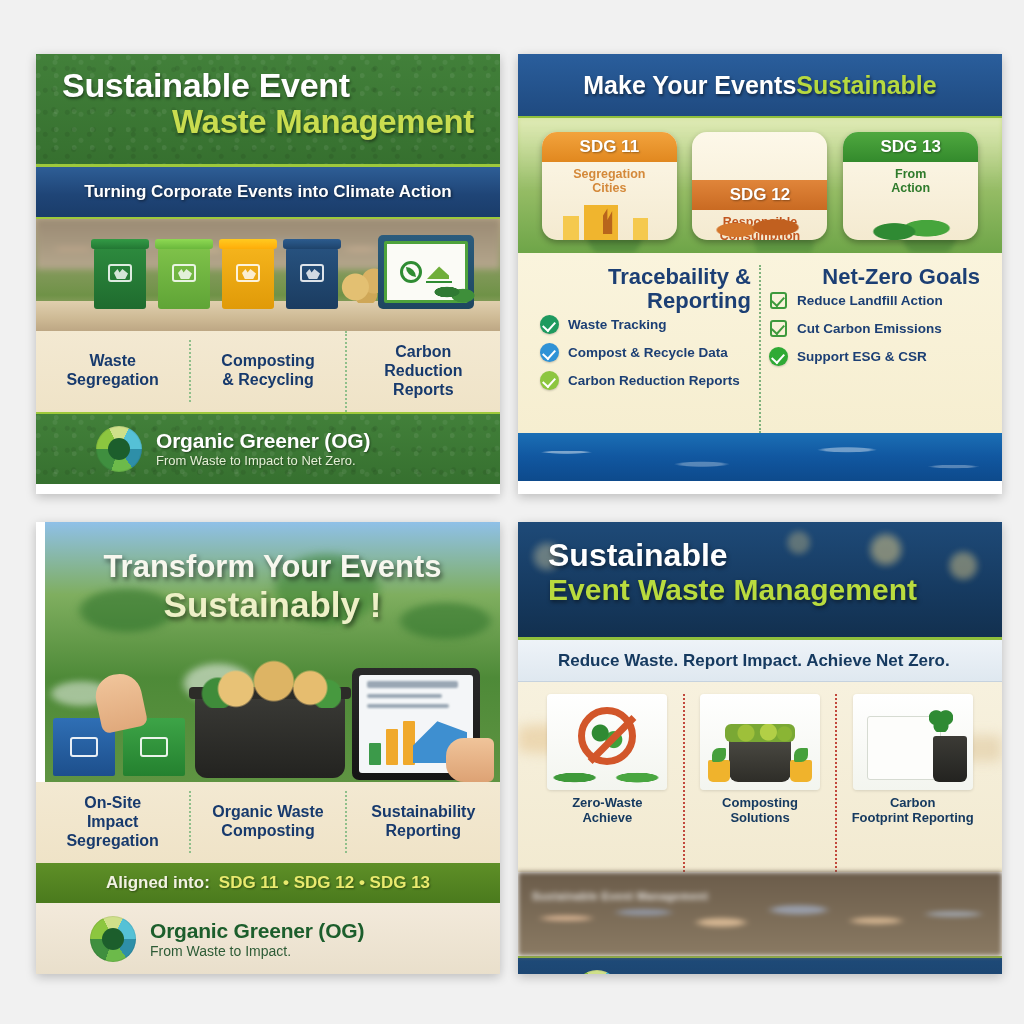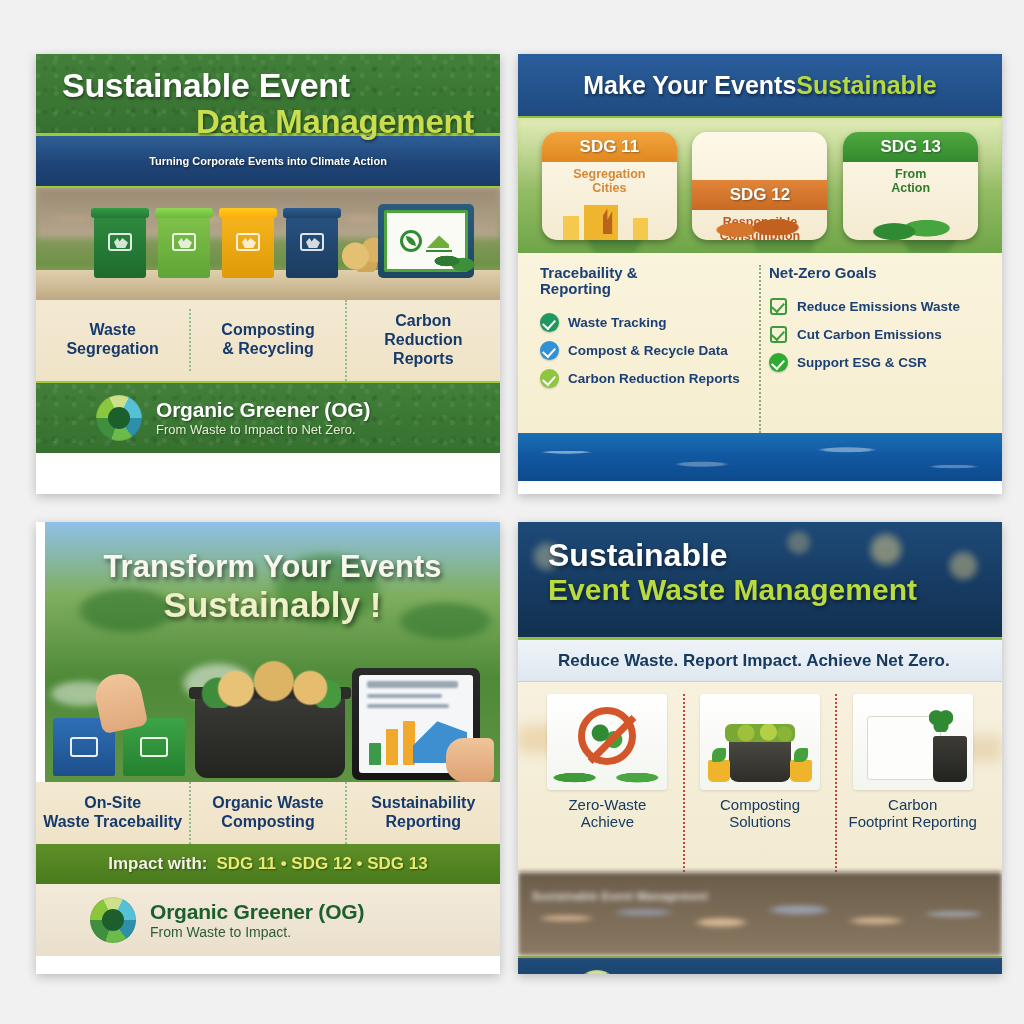--- a/index.html
+++ b/index.html
@@ -36,37 +36,37 @@
       linear-gradient(180deg, #42803a 0%, #36702f 100%);
     background-size: 18px 18px, 22px 22px, 26px 26px, 20px 20px, 100% 100%;
   }
   .navyband {
     background: linear-gradient(180deg, #2e5e96 0%, #1f4577 55%, #1a3c6a 100%);
   }
   .creambg { background: linear-gradient(180deg,#faf4dd 0%, #f6eed0 100%); }
 
   
   #panel-tl .tl-header {
-    height: 82px; padding: 14px 22px 0 26px;
+    height: 113px; padding: 14px 22px 0 26px;
     border-bottom: 3px solid #9ec93b;
   }
   .tl-title1 {
     font-size: 34px; font-weight: bold; color: #ffffff;
     letter-spacing: -.3px; line-height: 1.05;
     text-shadow: 1px 2px 3px rgba(0,0,0,.45);
   }
   .tl-title2 {
     font-size: 33px; font-weight: bold; color: #c9dd4f;
     letter-spacing: -.3px; line-height: 1.1;
     text-align: right; padding-right: 4px;
     text-shadow: 1px 2px 3px rgba(0,0,0,.45);
   }
   #panel-tl .tl-sub {
     height: 52px; display: flex; align-items: center; justify-content: center;
-    color: #fff; font-size: 11px; font-weight: bold;
+    color: #fff; font-size: 17px; font-weight: bold;
     text-shadow: 1px 1px 3px rgba(0,0,0,.6);
     border-bottom: 2px solid #9ec93b;
   }
   
   .photostrip {
     position: relative; height: 112px; overflow: hidden;
     background: linear-gradient(180deg,#bca98c 0%,#8a9b62 38%,#6f9247 68%,#cdbb97 100%);
   }
   .blurcrowd {
     position: absolute; inset: 0 0 55% 0;
@@ -239,22 +239,22 @@
   .art-leaf {
     background:
       radial-gradient(ellipse at 38% 80%, #2f8a33 0 20px, transparent 22px),
       radial-gradient(ellipse at 62% 72%, #46a53c 0 22px, transparent 24px);
   }
 
   .tr-body { height: 180px; display: flex; padding: 12px 14px 0; }
   .tr-col { flex: 1; padding: 0 8px; }
   .tr-col + .tr-col { border-left: 2px dotted #7fb27c; }
   .tr-h2 {
-    color: #1c3f74; font-weight: bold; font-size: 15px; line-height: 1.08;
-    text-align: left; margin-bottom: 16px;
+    color: #1c3f74; font-weight: bold; font-size: 22px; line-height: 1.08;
+    text-align: right; margin-bottom: 2px;
   }
   .tr-ul { list-style: none; }
   .tr-ul li {
     display: flex; align-items: center; gap: 9px; margin-bottom: 9px;
     color: #1c3f74; font-weight: bold; font-size: 13.5px;
   }
   .chk {
     flex: 0 0 auto; width: 19px; height: 19px; border-radius: 50%;
     position: relative; box-shadow: 0 1px 2px rgba(0,0,0,.2);
   }
@@ -470,21 +470,21 @@
     position: absolute; right: 20px; top: 16px; width: 24px; height: 22px;
     background:
       radial-gradient(circle at 30% 35%, #2f8a33 0 7px, transparent 8px),
       radial-gradient(circle at 70% 35%, #2f8a33 0 7px, transparent 8px),
       radial-gradient(circle at 50% 72%, #2f8a33 0 7px, transparent 8px);
   }
   .art-darkbin {
     position: absolute; right: 6px; bottom: 8px; width: 34px; height: 46px;
     background: linear-gradient(180deg,#3c3b36,#232320); border-radius: 3px 3px 6px 6px;
   }
-  .br-caption { color: #163a60; font-weight: normal; font-size: 15px; line-height: 1.15; }
+  .br-caption { color: #163a60; font-weight: bold; font-size: 13px; line-height: 1.15; }
 
   .crowdstrip {
     height: 84px; position: relative; overflow: hidden;
     background:
       radial-gradient(ellipse at 10% 55%, rgba(230,190,155,.85) 0 20px, transparent 30px),
       radial-gradient(ellipse at 26% 48%, rgba(150,160,180,.8) 0 22px, transparent 32px),
       radial-gradient(ellipse at 42% 60%, rgba(235,200,160,.8) 0 19px, transparent 29px),
       radial-gradient(ellipse at 58% 45%, rgba(160,170,190,.8) 0 23px, transparent 33px),
       radial-gradient(ellipse at 74% 58%, rgba(230,195,155,.8) 0 20px, transparent 30px),
       radial-gradient(ellipse at 90% 50%, rgba(170,180,195,.8) 0 22px, transparent 32px),
@@ -503,21 +503,21 @@
   }
 </style>
 </head>
 <body>
 
 <div class="canvas">
 
   <div class="panel" id="panel-tl">
     <div class="tl-header grass">
       <div class="tl-title1">Sustainable Event</div>
-      <div class="tl-title2">Data Management</div>
+      <div class="tl-title2">Waste Management</div>
     </div>
     <div class="tl-sub navyband">Turning Corporate Events into Climate Action</div>
 
     <div class="photostrip">
       <div class="blurcrowd"></div>
       <div class="deck"></div>
       <div class="bins">
         <div class="bin bin1">
             <span class="tag"></span>
           </div>
@@ -619,21 +619,21 @@
             </li>
         </ul>
       </div>
       <div class="tr-col">
         <div class="tr-h2">
           <span class="underlined">Net-Zero Goals</span>
         </div>
         <ul class="tr-ul">
           <li>
               <span class="chk chk-out"></span>
-              <span>Reduce Emissions Waste</span>
+              <span>Reduce Landfill Action</span>
             </li>
           <li>
               <span class="chk chk-out"></span>
               <span>Cut Carbon Emissions</span>
             </li>
           <li>
               <span class="chk chk-solid"></span>
               <span>Support ESG &amp; CSR</span>
             </li>
         </ul>
@@ -672,34 +672,34 @@
             <div class="bluewave"></div>
           </div>
         </div>
         <div class="bl-hand2"></div>
       </div>
     </div>
 
     <div class="cols3">
       <div class="col">
         <div>On-Site</div>
-        <div>Waste Tracebaility</div>
+        <div>Impact Segregation</div>
       </div>
       <div class="col">
         <div>Organic Waste</div>
         <div>Composting</div>
       </div>
       <div class="col">
         <div>Sustainability</div>
         <div>Reporting</div>
       </div>
     </div>
 
     <div class="sdgline">
-      <span class="lbl">Impact with:</span>
+      <span class="lbl">Aligned into:</span>
       <span class="vals">SDG 11 • SDG 12 • SDG 13</span>
     </div>
 
     <div class="woodfooter">
       <span class="oglogo"></span>
       <span class="brandtxt">
         <span class="bname" style="display:block;font-size:21px;color:#1c5e2c;">Organic Greener (OG)</span>
         <span class="btag" style="display:block;font-size:14px;color:#2d5b36;">From Waste to Impact.</span>
       </span>
     </div>

